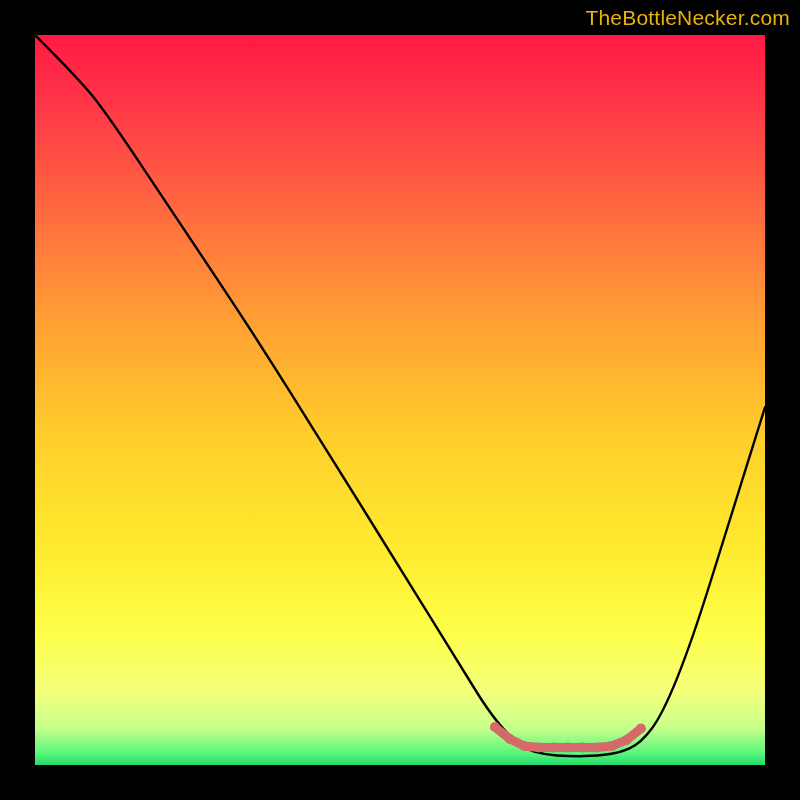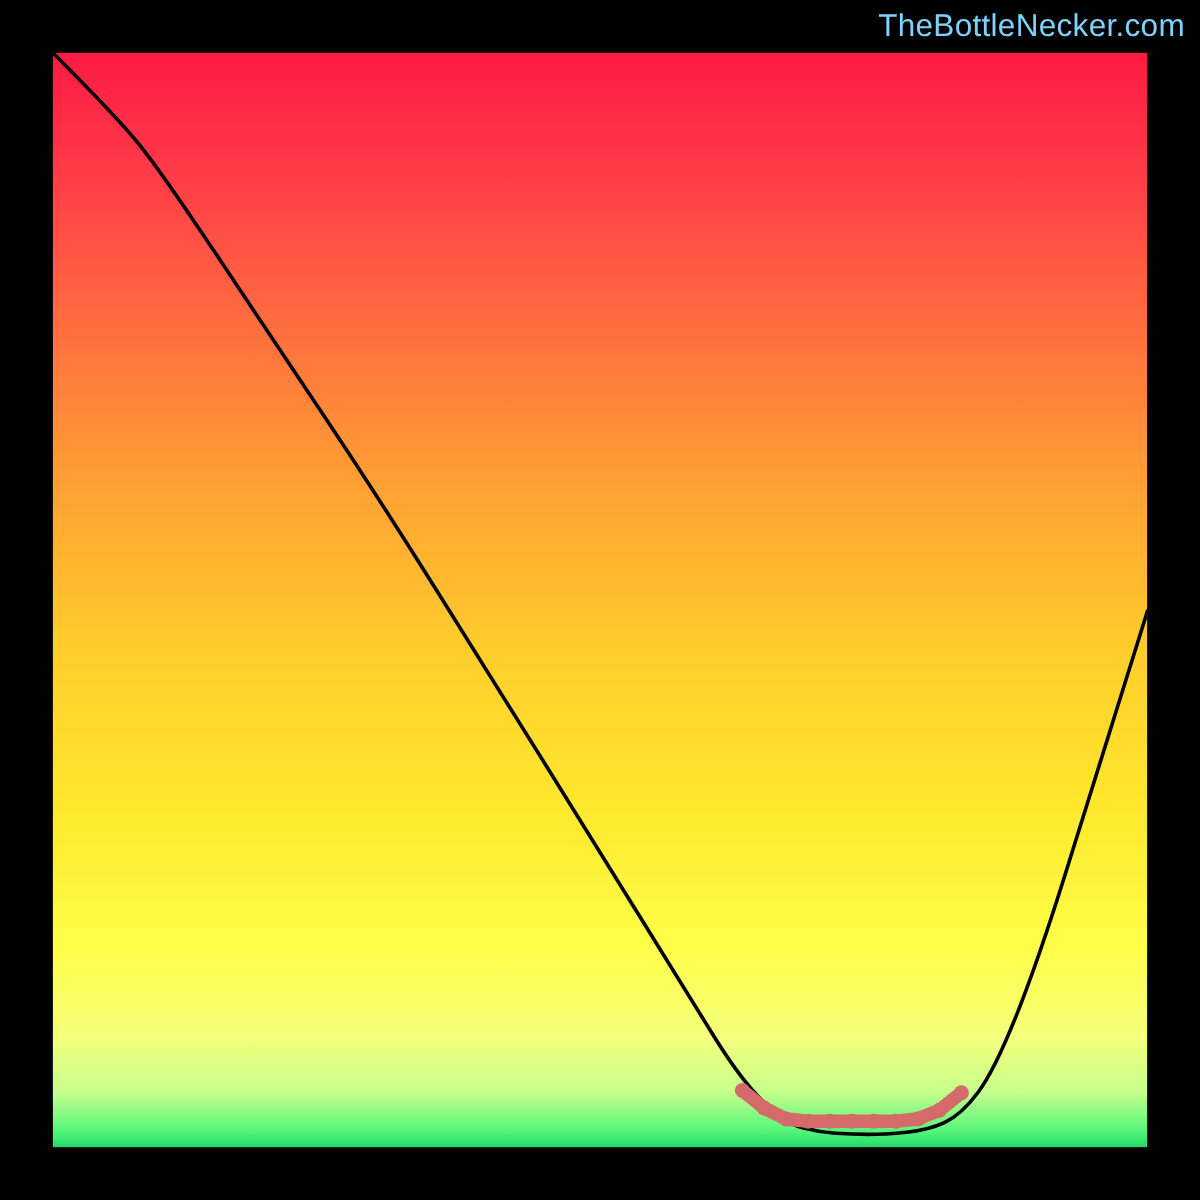--- a/index.html
+++ b/index.html
@@ -14,21 +14,21 @@
   .frame {
     position: relative;
     width: 800px;
     height: 800px;
     background: #000;
   }
   .watermark {
     position: absolute;
     top: 6px;
     right: 10px;
-    color: #7dd3fc;
+    color: #eab308;
     font-size: 21px;
     font-weight: 500;
     letter-spacing: 0.2px;
     z-index: 10;
   }
   .plot-area {
     position: absolute;
     left: 35px;
     top: 35px;
     width: 730px;

